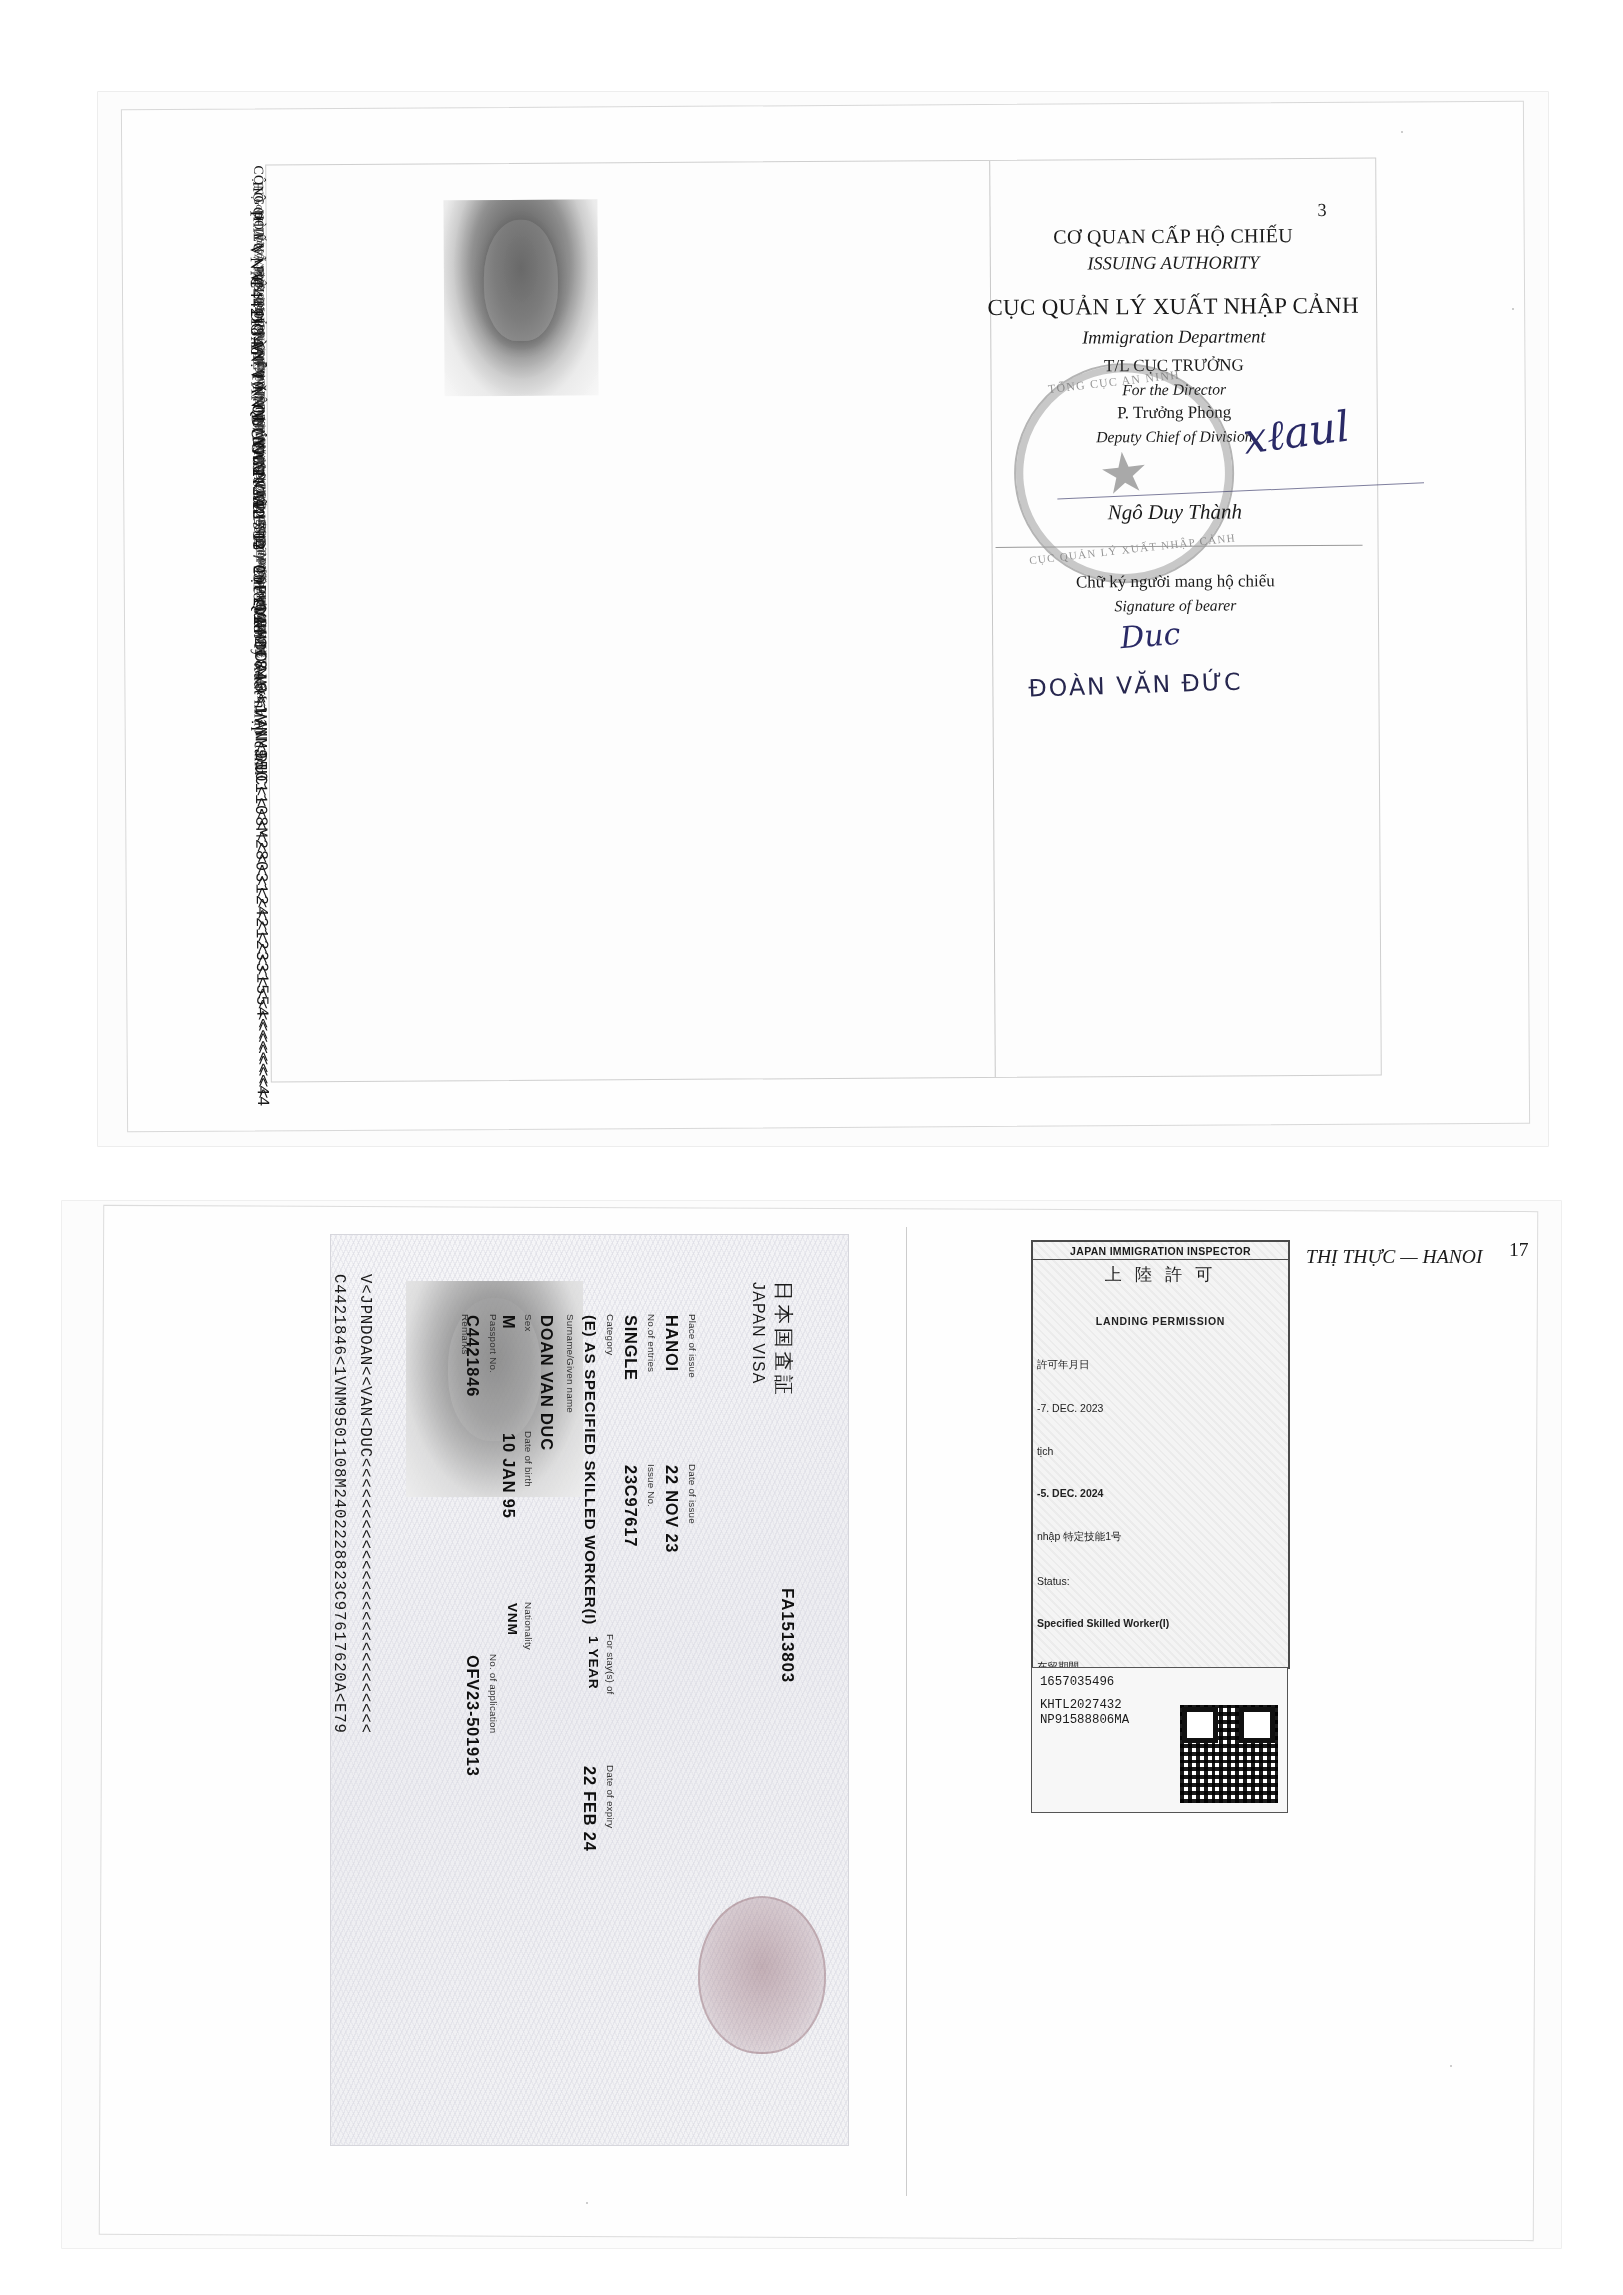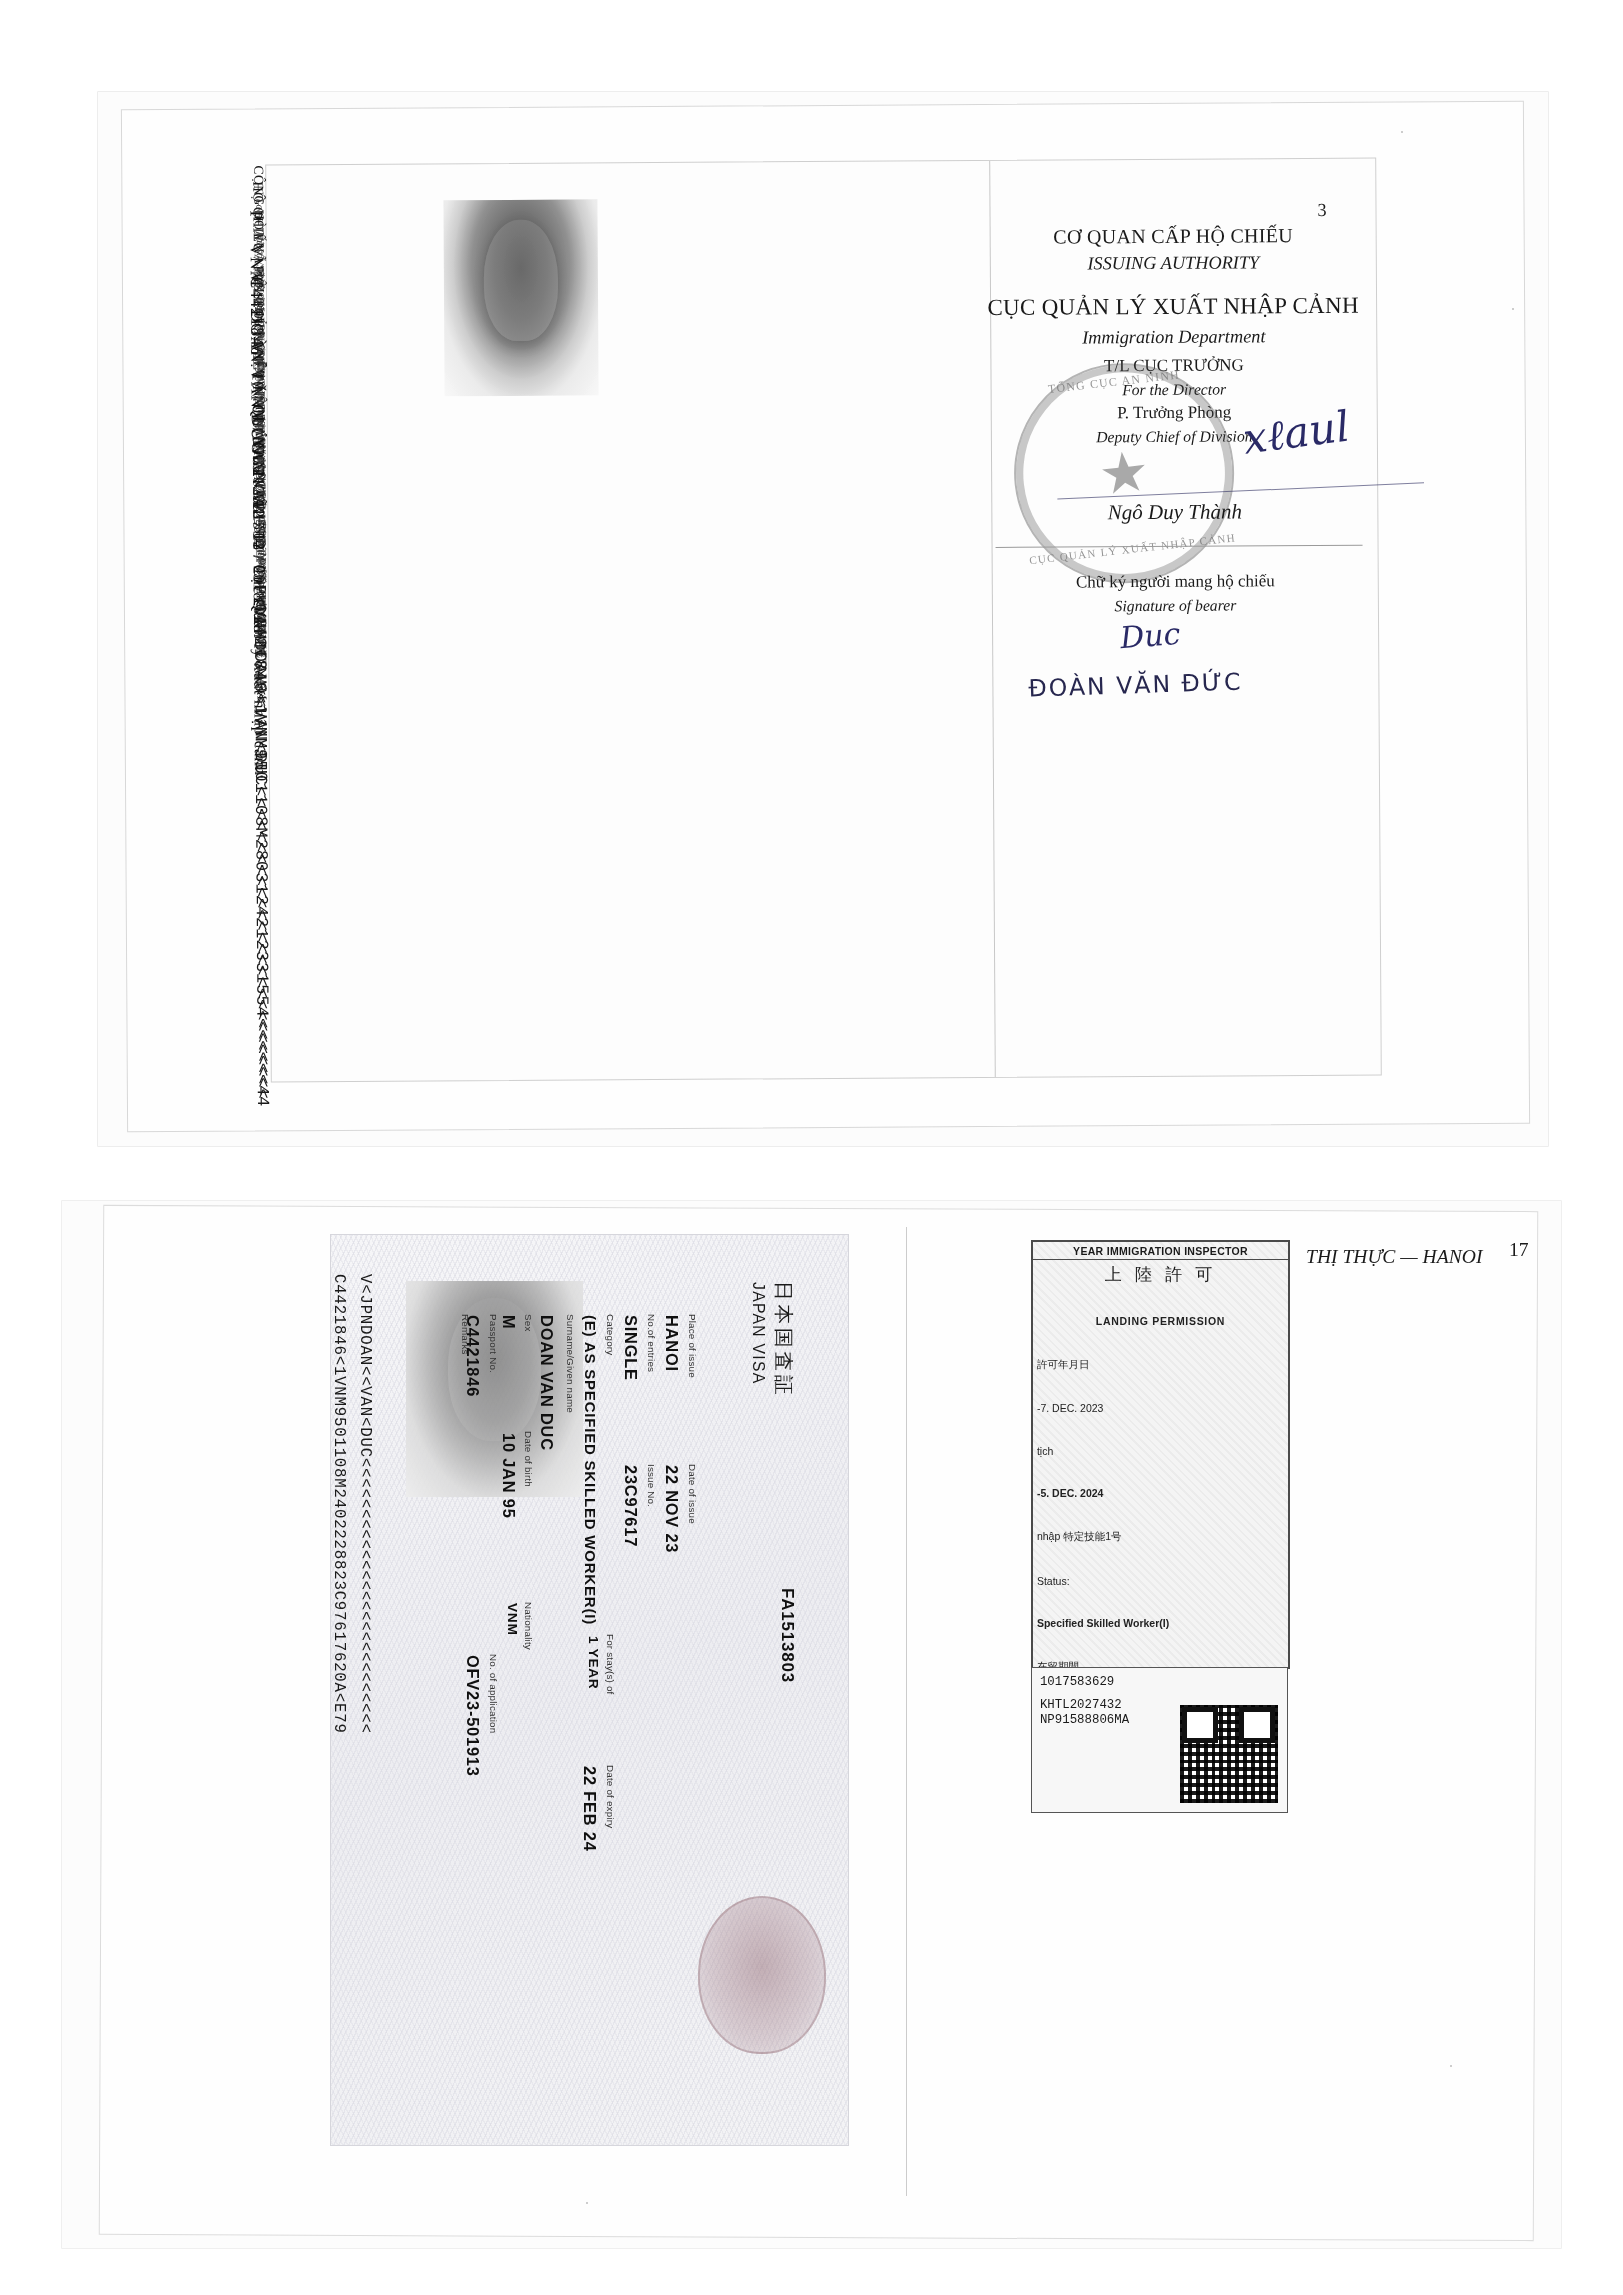--- a/index.html
+++ b/index.html
@@ -469,42 +469,42 @@
     <div class="visa-seal" style="left:367px; top:661px;"></div>
 
     <div class="rot90 v-mrz" style="position:absolute; left:43px; top:39px;">V&lt;JPNDOAN&lt;&lt;VAN&lt;DUC&lt;&lt;&lt;&lt;&lt;&lt;&lt;&lt;&lt;&lt;&lt;&lt;&lt;&lt;&lt;&lt;&lt;&lt;&lt;&lt;&lt;&lt;&lt;&lt;&lt;&lt;&lt;</div>
     <div class="rot90 v-mrz" style="position:absolute; left:17px; top:39px;">C4421846&lt;1VNM9501108M2402228823C97617620A&lt;E79</div>
   </div>
 
   <div style="position:absolute; left:1244px; top:45px; font-size:19.6px; font-style:italic;">THỊ THỰC — HANOI</div>
   <div class="pagenum" style="position:absolute; left:1447px; top:38px; font-size:19.6px;">17</div>
 
   <div class="landing-stamp">
-    <div class="ls-head">YEAR IMMIGRATION INSPECTOR</div>
+    <div class="ls-head">JAPAN IMMIGRATION INSPECTOR</div>
     <div class="ls-big">上 陸 許 可</div>
     <div class="ls-row" style="text-align:center; font-weight:bold; letter-spacing:0.7px;">LANDING PERMISSION</div>
 
     <div class="ls-row">許可年月日</div>
     <div class="ls-row" style="font-weight:normal;">-7. DEC. 2023</div>
     <div class="ls-row">tịch</div>
     <div class="ls-row" style="font-weight:bold;">-5. DEC. 2024</div>
 
     <div class="ls-row">nhập 特定技能1号</div>
     <div class="ls-row">Status:</div>
     <div class="ls-row" style="font-weight:bold;">Specified Skilled Worker(I)</div>
 
     <div class="ls-row">在留期間</div>
     <div class="ls-row">Duration:</div>
     <div class="ls-row" style="font-weight:bold;">One year</div>
 
     <div class="ls-kansai">KANSAI</div>
   </div>
 
   <div style="position:absolute; left:969px; top:466px; width:255px; height:144px; border:1.3px solid #555; background:#f7f7f7;">
-    <div style="font-family:'Liberation Mono',monospace; font-size:12.4px; padding:6.5px 0 0 7.9px;">1017583629</div>
+    <div style="font-family:'Liberation Mono',monospace; font-size:12.4px; padding:6.5px 0 0 7.9px;">1657035496</div>
     <div style="font-family:'Liberation Mono',monospace; font-size:12.4px; padding:9.2px 0 0 7.9px;">KHTL2027432</div>
     <div style="font-family:'Liberation Mono',monospace; font-size:12.4px; padding:1.3px 0 0 7.9px;">NP91588806MA</div>
     <div class="qr"></div>
   </div>
 
   <div class="speck" style="left:1388px; top:864px;"></div>
   <div class="speck" style="left:524px; top:1001px;"></div>
 </div>
 
 

